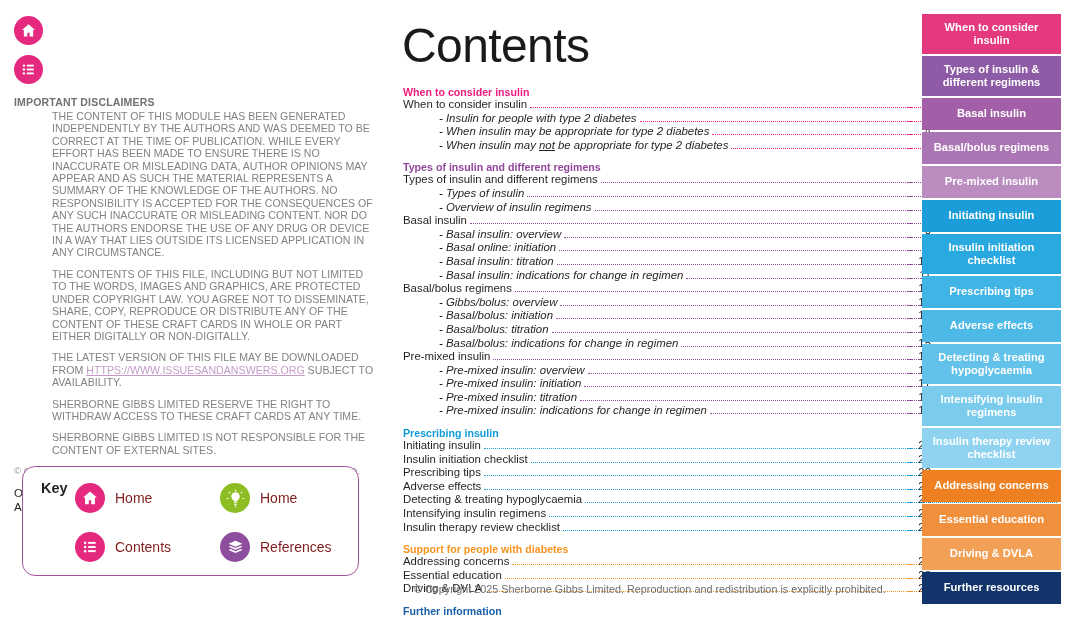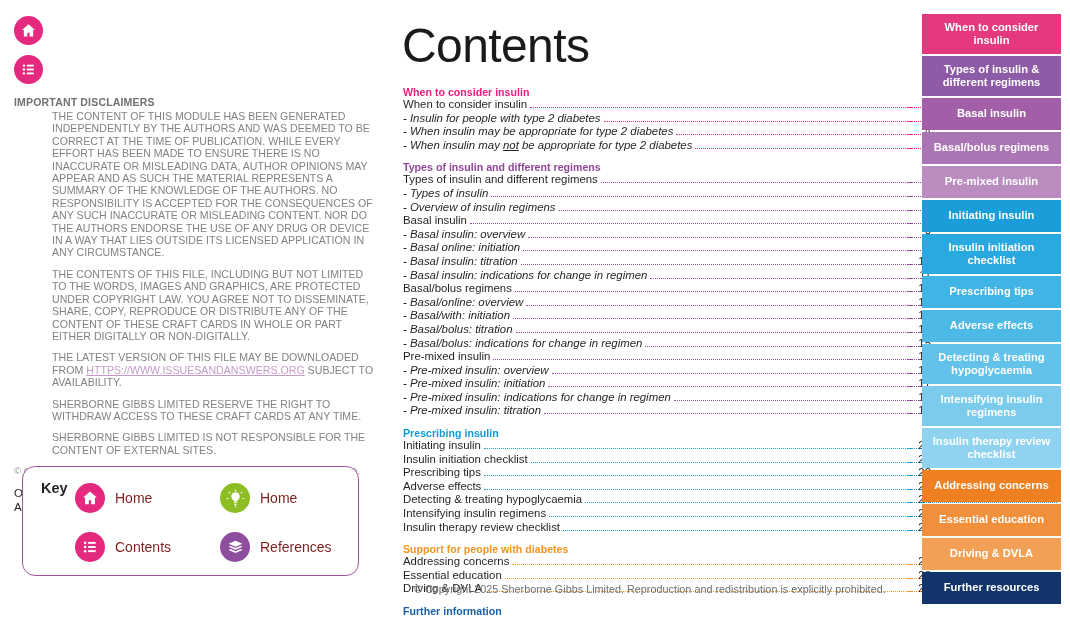--- a/index.html
+++ b/index.html
@@ -70,21 +70,21 @@
     font-size: 10.6px; font-weight: 700; letter-spacing: .02px;
     margin-top: 9px; margin-bottom: 0px;
   }
   .sec-head:first-child { margin-top: 0; }
   .toc-row {
     display: flex; align-items: baseline;
     font-size: 11.4px; color: #231f20;
     line-height: 13.6px; white-space: nowrap;
   }
   .toc-row .lbl { flex: 0 0 auto; }
-  .toc-row .sub { font-style: italic; }
+  .toc-row .sub { font-style: italic; margin-left: 36px; }
   .toc-row .leader {
     flex: 1 1 auto; margin: 0 3px;
     border-bottom: 1.3px dotted; height: 9px;
     opacity: .95;
   }
   .toc-row .pg { flex: 0 0 auto; width: 16px; text-align: right; }
   .row-wrap { position: relative; }
   .tail-leader {
     position: absolute; top: 9px; left: 504px; width: 150px;
     border-bottom: 1.3px dotted; height: 0;
@@ -312,29 +312,29 @@
         <div class="row-wrap">
           <div class="toc-row">
             <span class="lbl">Basal/bolus regimens</span>
             <span class="leader" style="border-bottom-color: rgb(146, 69, 155);"></span>
             <span class="pg">12</span>
           </div>
           <span class="tail-leader" style="border-bottom-color: rgb(146, 69, 155);"></span>
         </div>
         <div class="row-wrap">
           <div class="toc-row">
-            <span class="lbl sub">- Basal/online: overview</span>
+            <span class="lbl sub">- Gibbs/bolus: overview</span>
             <span class="leader" style="border-bottom-color: rgb(146, 69, 155);"></span>
             <span class="pg">12</span>
           </div>
           <span class="tail-leader" style="border-bottom-color: rgb(146, 69, 155);"></span>
         </div>
         <div class="row-wrap">
           <div class="toc-row">
-            <span class="lbl sub">- Basal/with: initiation</span>
+            <span class="lbl sub">- Basal/bolus: initiation</span>
             <span class="leader" style="border-bottom-color: rgb(146, 69, 155);"></span>
             <span class="pg">13</span>
           </div>
           <span class="tail-leader" style="border-bottom-color: rgb(146, 69, 155);"></span>
         </div>
         <div class="row-wrap">
           <div class="toc-row">
             <span class="lbl sub">- Basal/bolus: titration</span>
             <span class="leader" style="border-bottom-color: rgb(146, 69, 155);"></span>
             <span class="pg">14</span>
@@ -368,31 +368,31 @@
         <div class="row-wrap">
           <div class="toc-row">
             <span class="lbl sub">- Pre-mixed insulin: initiation</span>
             <span class="leader" style="border-bottom-color: rgb(146, 69, 155);"></span>
             <span class="pg">17</span>
           </div>
           <span class="tail-leader" style="border-bottom-color: rgb(146, 69, 155);"></span>
         </div>
         <div class="row-wrap">
           <div class="toc-row">
+            <span class="lbl sub">- Pre-mixed insulin: titration</span>
+            <span class="leader" style="border-bottom-color: rgb(146, 69, 155);"></span>
+            <span class="pg">18</span>
+          </div>
+          <span class="tail-leader" style="border-bottom-color: rgb(146, 69, 155);"></span>
+        </div>
+        <div class="row-wrap">
+          <div class="toc-row">
             <span class="lbl sub">- Pre-mixed insulin: indications for change in regimen</span>
             <span class="leader" style="border-bottom-color: rgb(146, 69, 155);"></span>
             <span class="pg">19</span>
-          </div>
-          <span class="tail-leader" style="border-bottom-color: rgb(146, 69, 155);"></span>
-        </div>
-        <div class="row-wrap">
-          <div class="toc-row">
-            <span class="lbl sub">- Pre-mixed insulin: titration</span>
-            <span class="leader" style="border-bottom-color: rgb(146, 69, 155);"></span>
-            <span class="pg">18</span>
           </div>
           <span class="tail-leader" style="border-bottom-color: rgb(146, 69, 155);"></span>
         </div>
         <div class="sec-head" style="color: rgb(15, 155, 215);">Prescribing insulin</div>
         <div class="row-wrap">
           <div class="toc-row">
             <span class="lbl">Initiating insulin</span>
             <span class="leader" style="border-bottom-color: rgb(15, 155, 215);"></span>
             <span class="pg">20</span>
           </div>

